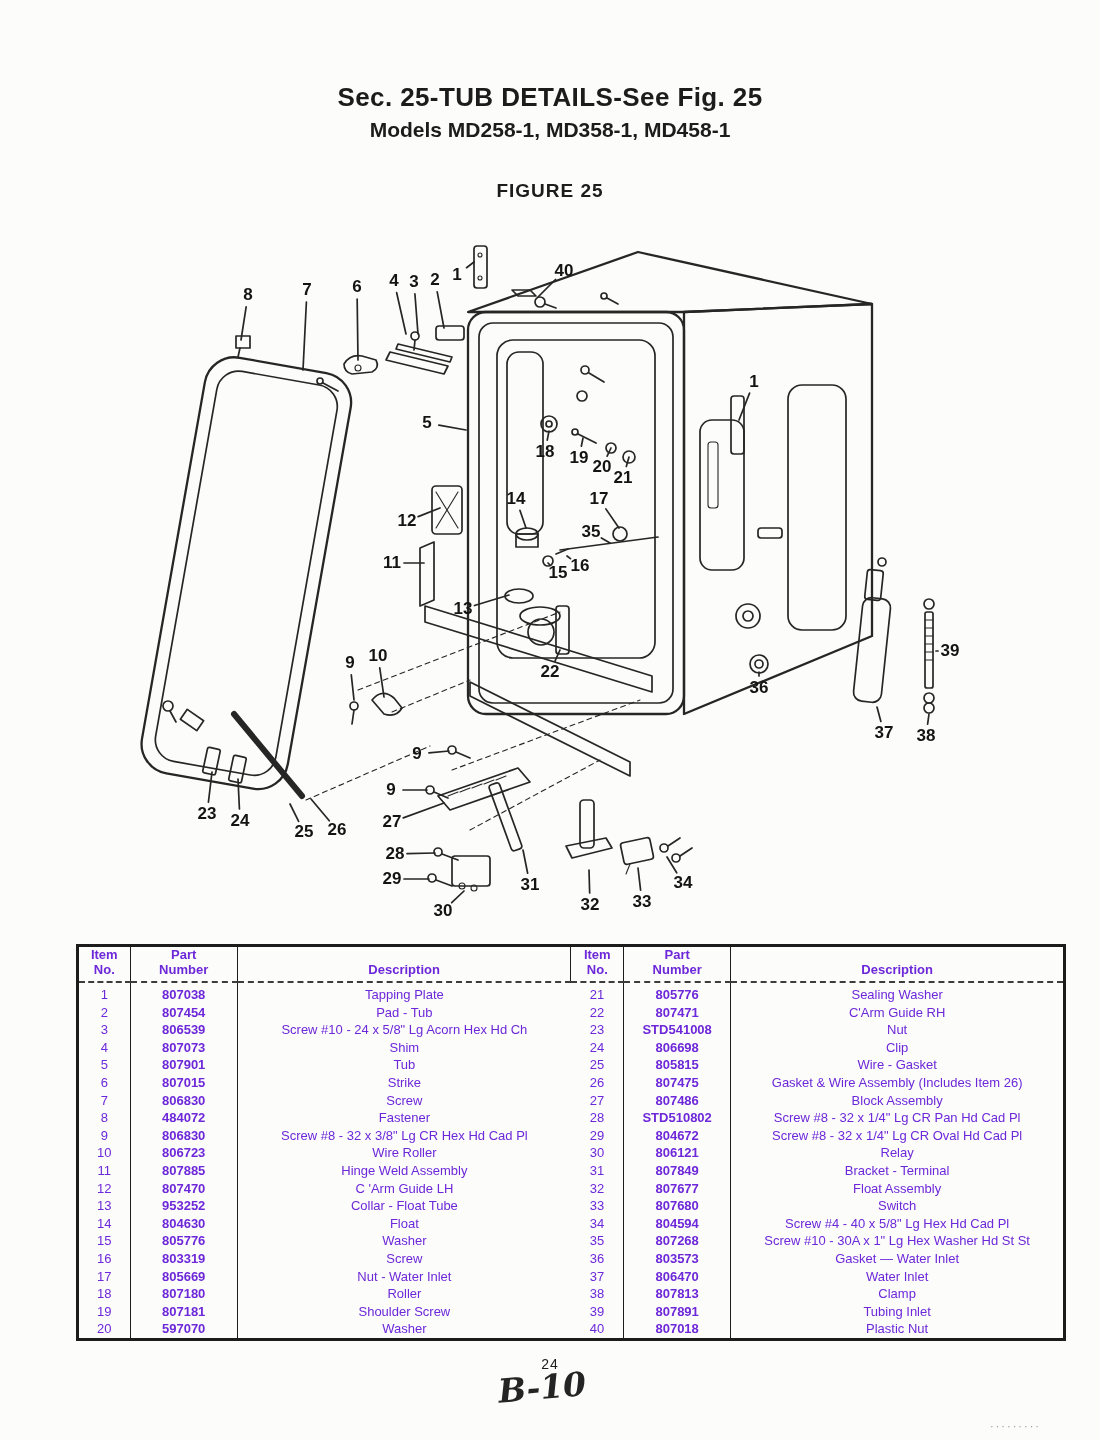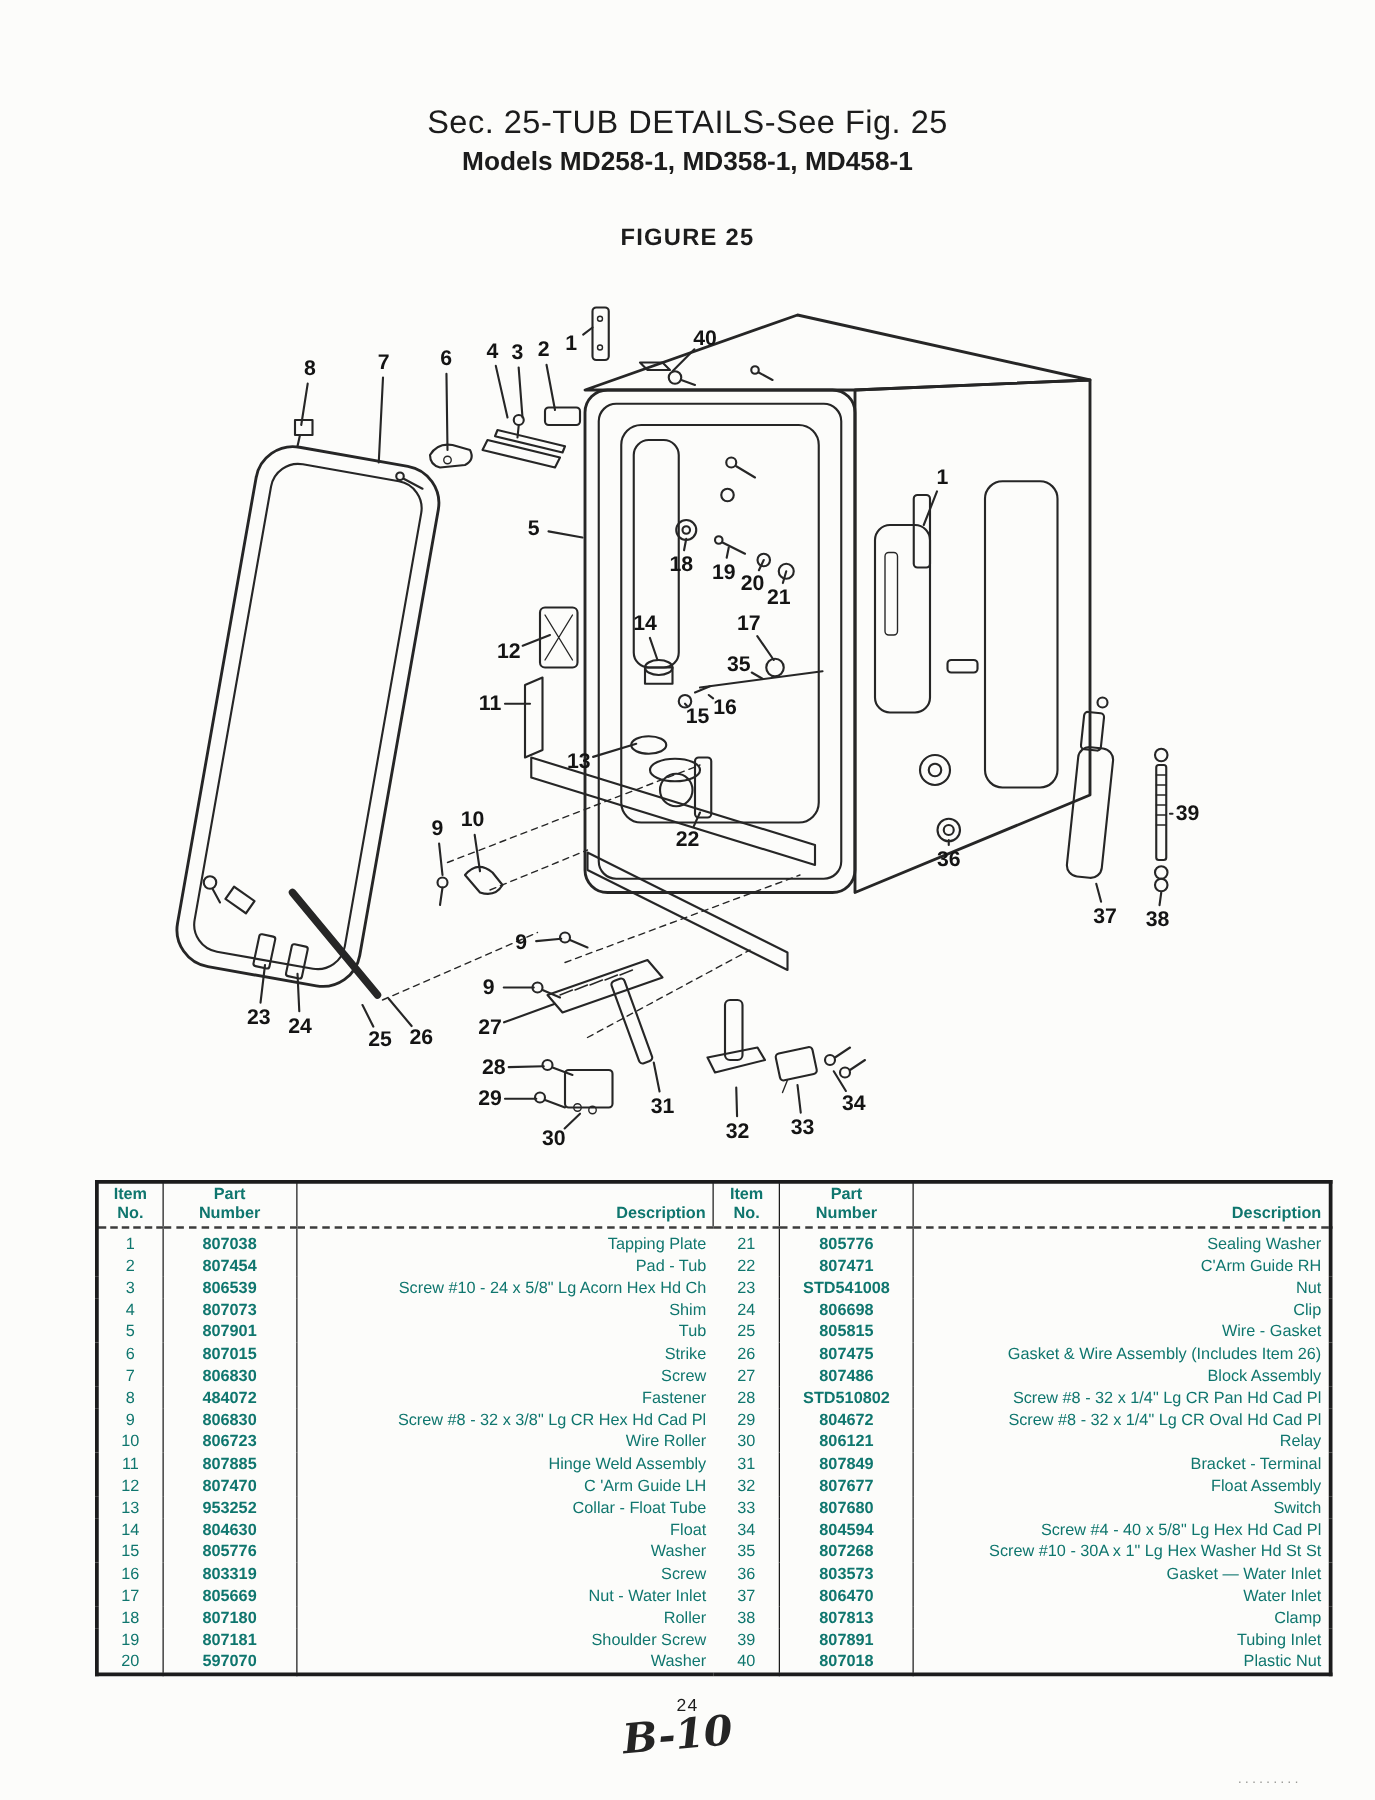--- a/index.html
+++ b/index.html
@@ -2,49 +2,49 @@
 <html><head>
 <meta charset="utf-8">
 <style>
   html,body{margin:0;padding:0;}
   body{
     width:1100px;height:1440px;position:relative;overflow:hidden;
     background:#fcfcfa;color:#1c1c1c;
     font-family:"Liberation Sans",sans-serif;
   }
   .doc-title{position:absolute;top:82px;left:0;width:100%;text-align:center;
-    font-size:26px;font-weight:normal;letter-spacing:.4px;}
+    font-size:26px;font-weight:bold;letter-spacing:.4px;}
   .doc-subtitle{position:absolute;top:118px;left:0;width:100%;text-align:center;
     font-size:21px;font-weight:bold;}
   .figure-label{position:absolute;top:180px;left:0;width:100%;text-align:center;
     font-size:19px;font-weight:bold;letter-spacing:1px;}
 
   svg.diagram{position:absolute;left:0;top:0;width:1100px;height:1440px;pointer-events:none;}
   svg.diagram path,svg.diagram rect,svg.diagram circle,svg.diagram ellipse,svg.diagram line{
     fill:none;stroke:#262626;stroke-width:1.7;stroke-linecap:round;stroke-linejoin:round;}
   svg.diagram .thick{stroke-width:2.3;}
   svg.diagram .thin{stroke-width:1.1;}
   svg.diagram .fat{stroke-width:6;}
   svg.diagram .dash{stroke-dasharray:5 4;stroke-width:1.1;}
   svg.diagram text{stroke:none;fill:#141414;}
   .callout{font:bold 17px "Liberation Sans",sans-serif;text-anchor:middle;}
   .leader{stroke:#262626;stroke-width:1.1;}
 
   table.parts-table{position:absolute;left:76px;top:944px;width:990px;
     border-collapse:collapse;border:3px solid #1c1c1c;table-layout:fixed;
-    font-size:13px;color:#0f766e;}
+    font-size:13px;color:#6d28d9;}
   .parts-table th{height:23px;font-size:13px;font-weight:bold;vertical-align:bottom;
     padding:0 6px;line-height:15px;}
   .parts-table thead tr:last-child th{border-bottom:2px dashed #3c3c3c;padding-bottom:4px;}
   .parts-table td{height:17.6px;line-height:17.6px;padding:0 6px;white-space:nowrap;
     overflow:hidden;}
   .parts-table .vline{border-left:1.6px solid #1c1c1c;}
   .c-item{width:52px;text-align:center;}
   .c-part{width:106px;text-align:center;font-weight:bold;}
-  .c-desc{width:330px;text-align:right;padding-left:10px;margin-left:34px;}
+  .c-desc{width:330px;text-align:center;padding-left:10px;margin-left:34px;}
   .parts-table tbody tr:first-child td{padding-top:3px;}
 
   .page-number{position:absolute;top:1356px;left:0;width:100%;text-align:center;
     font-size:14px;letter-spacing:1px;}
   .handwritten{position:absolute;top:1368px;left:498px;
     font-family:"DejaVu Serif",serif;font-style:italic;font-size:33px;font-weight:bold;
     transform:rotate(-5deg);color:#242424;}
   .artifact-dots{position:absolute;top:1420px;left:990px;color:#9a9a96;font-size:11px;letter-spacing:2px;}
 </style>
 </head>

